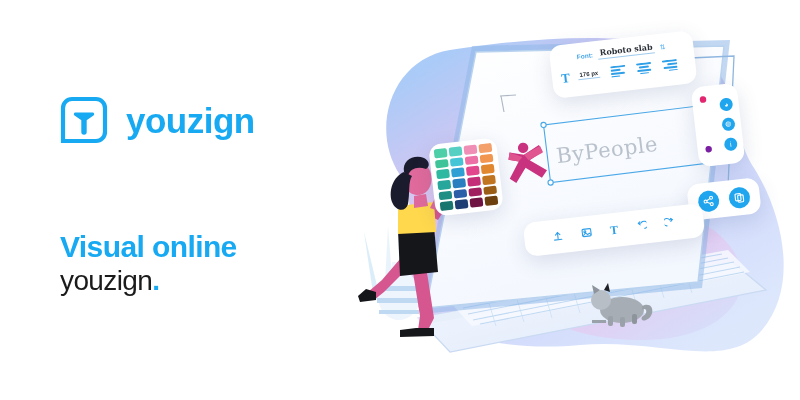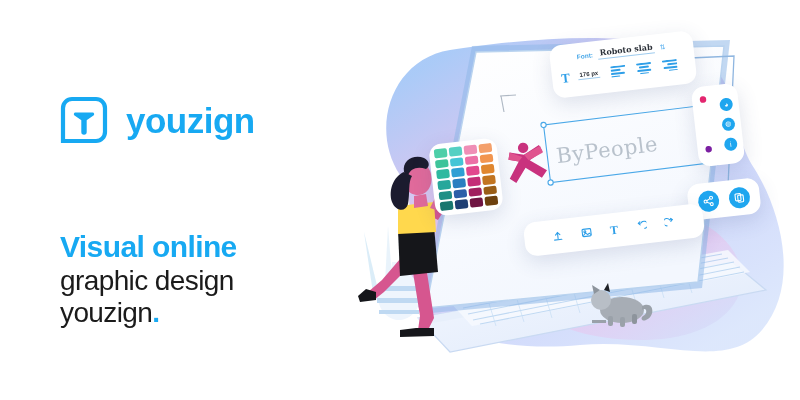--- a/index.html
+++ b/index.html
@@ -139,21 +139,20 @@
         <path d="M24 25 L24 36" stroke="#17a9f2" stroke-width="5.4" stroke-linecap="round"></path>
         <path d="M24 26 L14.5 19.5 A1.6 1.6 0 0 1 15.3 16.6 L32.7 16.6 A1.6 1.6 0 0 1 33.5 19.5 Z" fill="#17a9f2"></path>
         <path d="M24 26 L15 18 L33 18 Z" fill="#17a9f2"></path>
       </svg>
     </span>
     <span class="wordmark">youzign</span>
   </div>
 
   <div class="headline">
     <span class="l1">Visual online</span>
-    <span class="l2">graphic design</span>
     <span class="l3"><span>youzign</span><span class="dot">.</span></span>
   </div>
 
   <div id="illo">
     <svg width="470" height="400" viewBox="0 0 470 400" aria-hidden="true">
       <defs>
         <linearGradient id="blobG" x1="0.15" y1="0.05" x2="0.85" y2="0.95">
           <stop offset="0%" stop-color="#a6c8f7"></stop>
           <stop offset="38%" stop-color="#e4c2ee"></stop>
           <stop offset="62%" stop-color="#cdd6fb"></stop>

